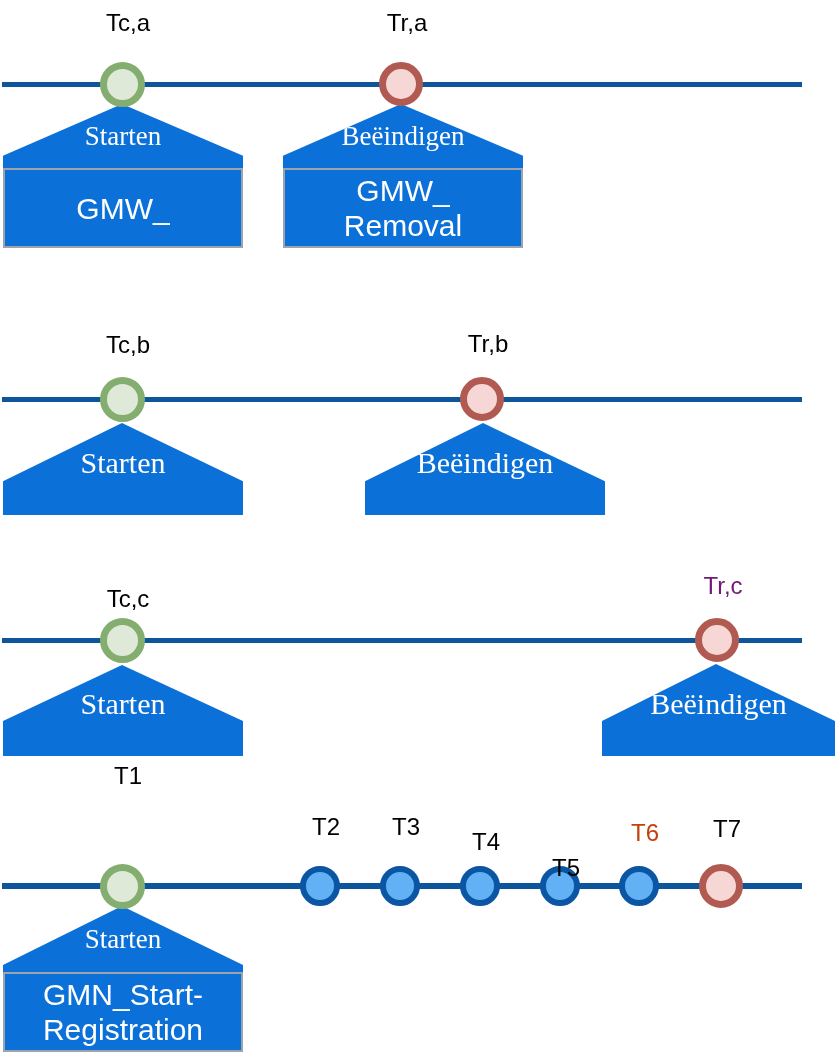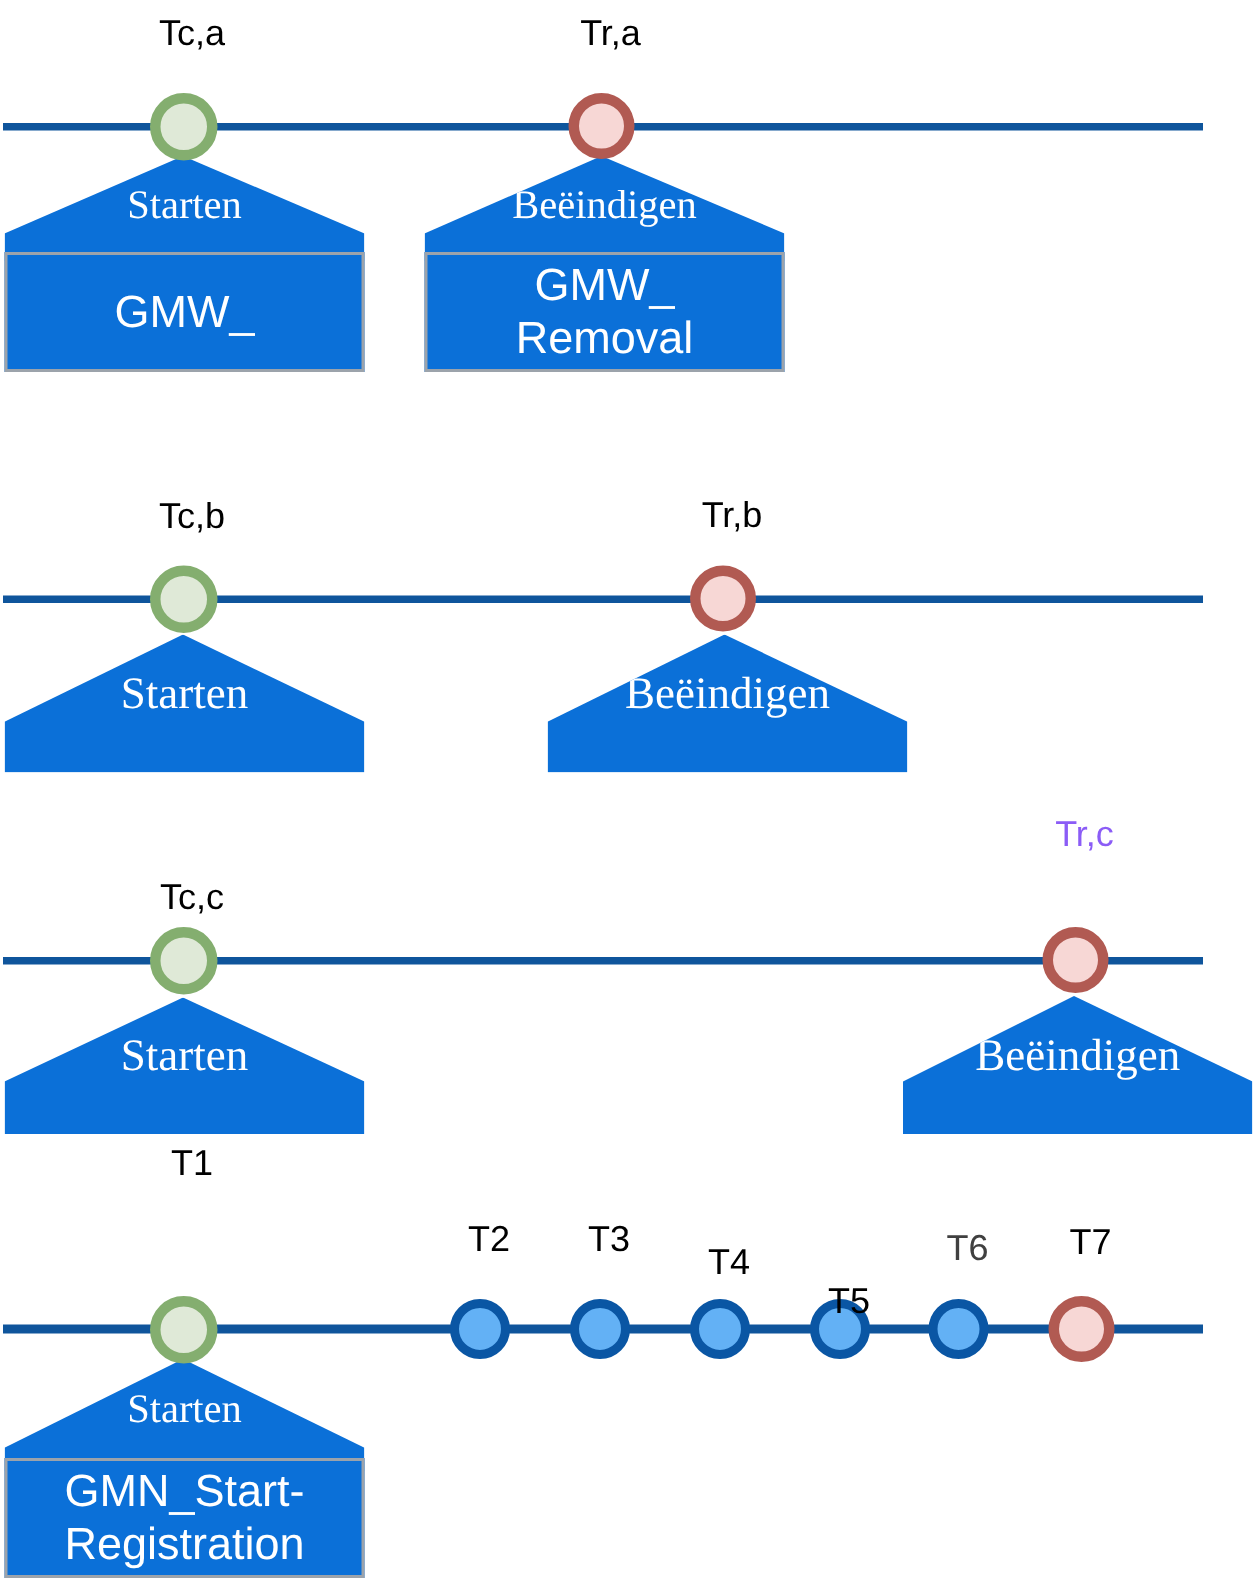--- a/index.html
+++ b/index.html
@@ -83,36 +83,36 @@
     <div class="flag flag-lg" style="left: 3px; top: 665px; width: 240px; height: 78px; background: rgb(11, 112, 216); clip-path: polygon(49.58% 0%, 100% 61.54%, 100% 100%, 0% 100%, 0% 61.54%);">
       <div>Starten</div>
     </div>
     <div class="flag flag-lg" style="left: 602px; top: 664px; width: 233px; height: 79px; background: rgb(11, 112, 216); clip-path: polygon(48.93% 0%, 100% 62.03%, 100% 100%, 0% 100%, 0% 62.03%);">
       <div>Beëindigen</div>
     </div>
     <div class="tl-line" style="left: 2px; top: 637.5px; width: 800px; height: 5px; background: rgb(15, 85, 156);"></div>
     <div class="circle" style="left: 99.5px; top: 617.5px; width: 45px; height: 45px; border: 7px solid rgb(132, 174, 111); background: rgb(223, 233, 215);"></div>
     <div class="t-label" style="left: 128px; top: 586px; color: rgb(0, 0, 0);">Tc,c</div>
     <div class="circle" style="left: 695px; top: 618px; width: 44px; height: 44px; border: 7px solid rgb(177, 90, 82); background: rgb(247, 215, 213);"></div>
-    <div class="t-label" style="left: 723px; top: 544px; color: #8b5cf6;">Tr,c</div>
+    <div class="t-label" style="left: 723px; top: 573px; color: #701a75;">Tr,c</div>
     <div class="flag flag-md" style="left: 3px; top: 906px; width: 240px; height: 66px; background: rgb(11, 112, 216); clip-path: polygon(49.58% 0%, 100% 78.79%, 100% 100%, 0% 100%, 0% 78.79%);">
       <div>Starten</div>
     </div>
     <div class="ebox" style="left: 3px; top: 972px; width: 240px; height: 80px; background: rgb(11, 112, 216); border-color: rgb(156, 163, 171);">
       <div>GMN_Start-</div>
       <div>Registration</div>
     </div>
     <div class="tl-line" style="left: 2px; top: 883px; width: 800px; height: 6px; background: rgb(15, 85, 156);"></div>
     <div class="circle" style="left: 99.5px; top: 863.5px; width: 45px; height: 45px; border: 7px solid rgb(132, 174, 111); background: rgb(223, 233, 215);"></div>
     <div class="t-label" style="left: 128px; top: 763px; color: rgb(0, 0, 0);">T1</div>
     <div class="circle" style="left: 300px; top: 866px; width: 40px; height: 40px; border: 6px solid rgb(10, 86, 164); background: rgb(99, 177, 245);"></div>
     <div class="t-label" style="left: 326px; top: 814px; color: rgb(0, 0, 0);">T2</div>
     <div class="circle" style="left: 380px; top: 866px; width: 40px; height: 40px; border: 6px solid rgb(10, 86, 164); background: rgb(99, 177, 245);"></div>
     <div class="t-label" style="left: 406px; top: 814px; color: rgb(0, 0, 0);">T3</div>
     <div class="circle" style="left: 460px; top: 866px; width: 40px; height: 40px; border: 6px solid rgb(10, 86, 164); background: rgb(99, 177, 245);"></div>
     <div class="t-label" style="left: 486px; top: 829px; color: rgb(0, 0, 0);">T4</div>
     <div class="circle" style="left: 540px; top: 866px; width: 40px; height: 40px; border: 6px solid rgb(10, 86, 164); background: rgb(99, 177, 245);"></div>
     <div class="t-label" style="left: 566px; top: 855px; color: rgb(0, 0, 0);">T5</div>
     <div class="circle" style="left: 619px; top: 866px; width: 40px; height: 40px; border: 6px solid rgb(10, 86, 164); background: rgb(99, 177, 245);"></div>
-    <div class="t-label" style="left: 645px; top: 820px; color: #404040;">T6</div>
+    <div class="t-label" style="left: 645px; top: 820px; color: #c2410c;">T6</div>
     <div class="circle" style="left: 699px; top: 864px; width: 44px; height: 44px; border: 7px solid rgb(177, 90, 82); background: rgb(247, 215, 213);"></div>
     <div class="t-label" style="left: 727px; top: 816px; color: rgb(0, 0, 0);">T7</div>
   </div>
 
 </body></html>

